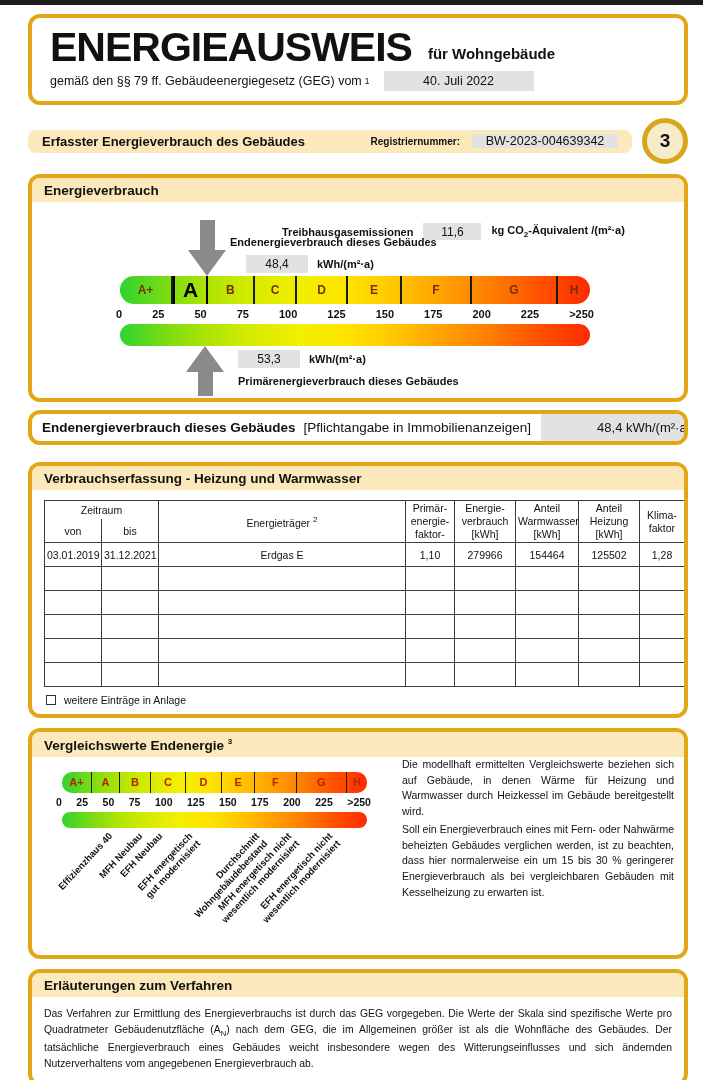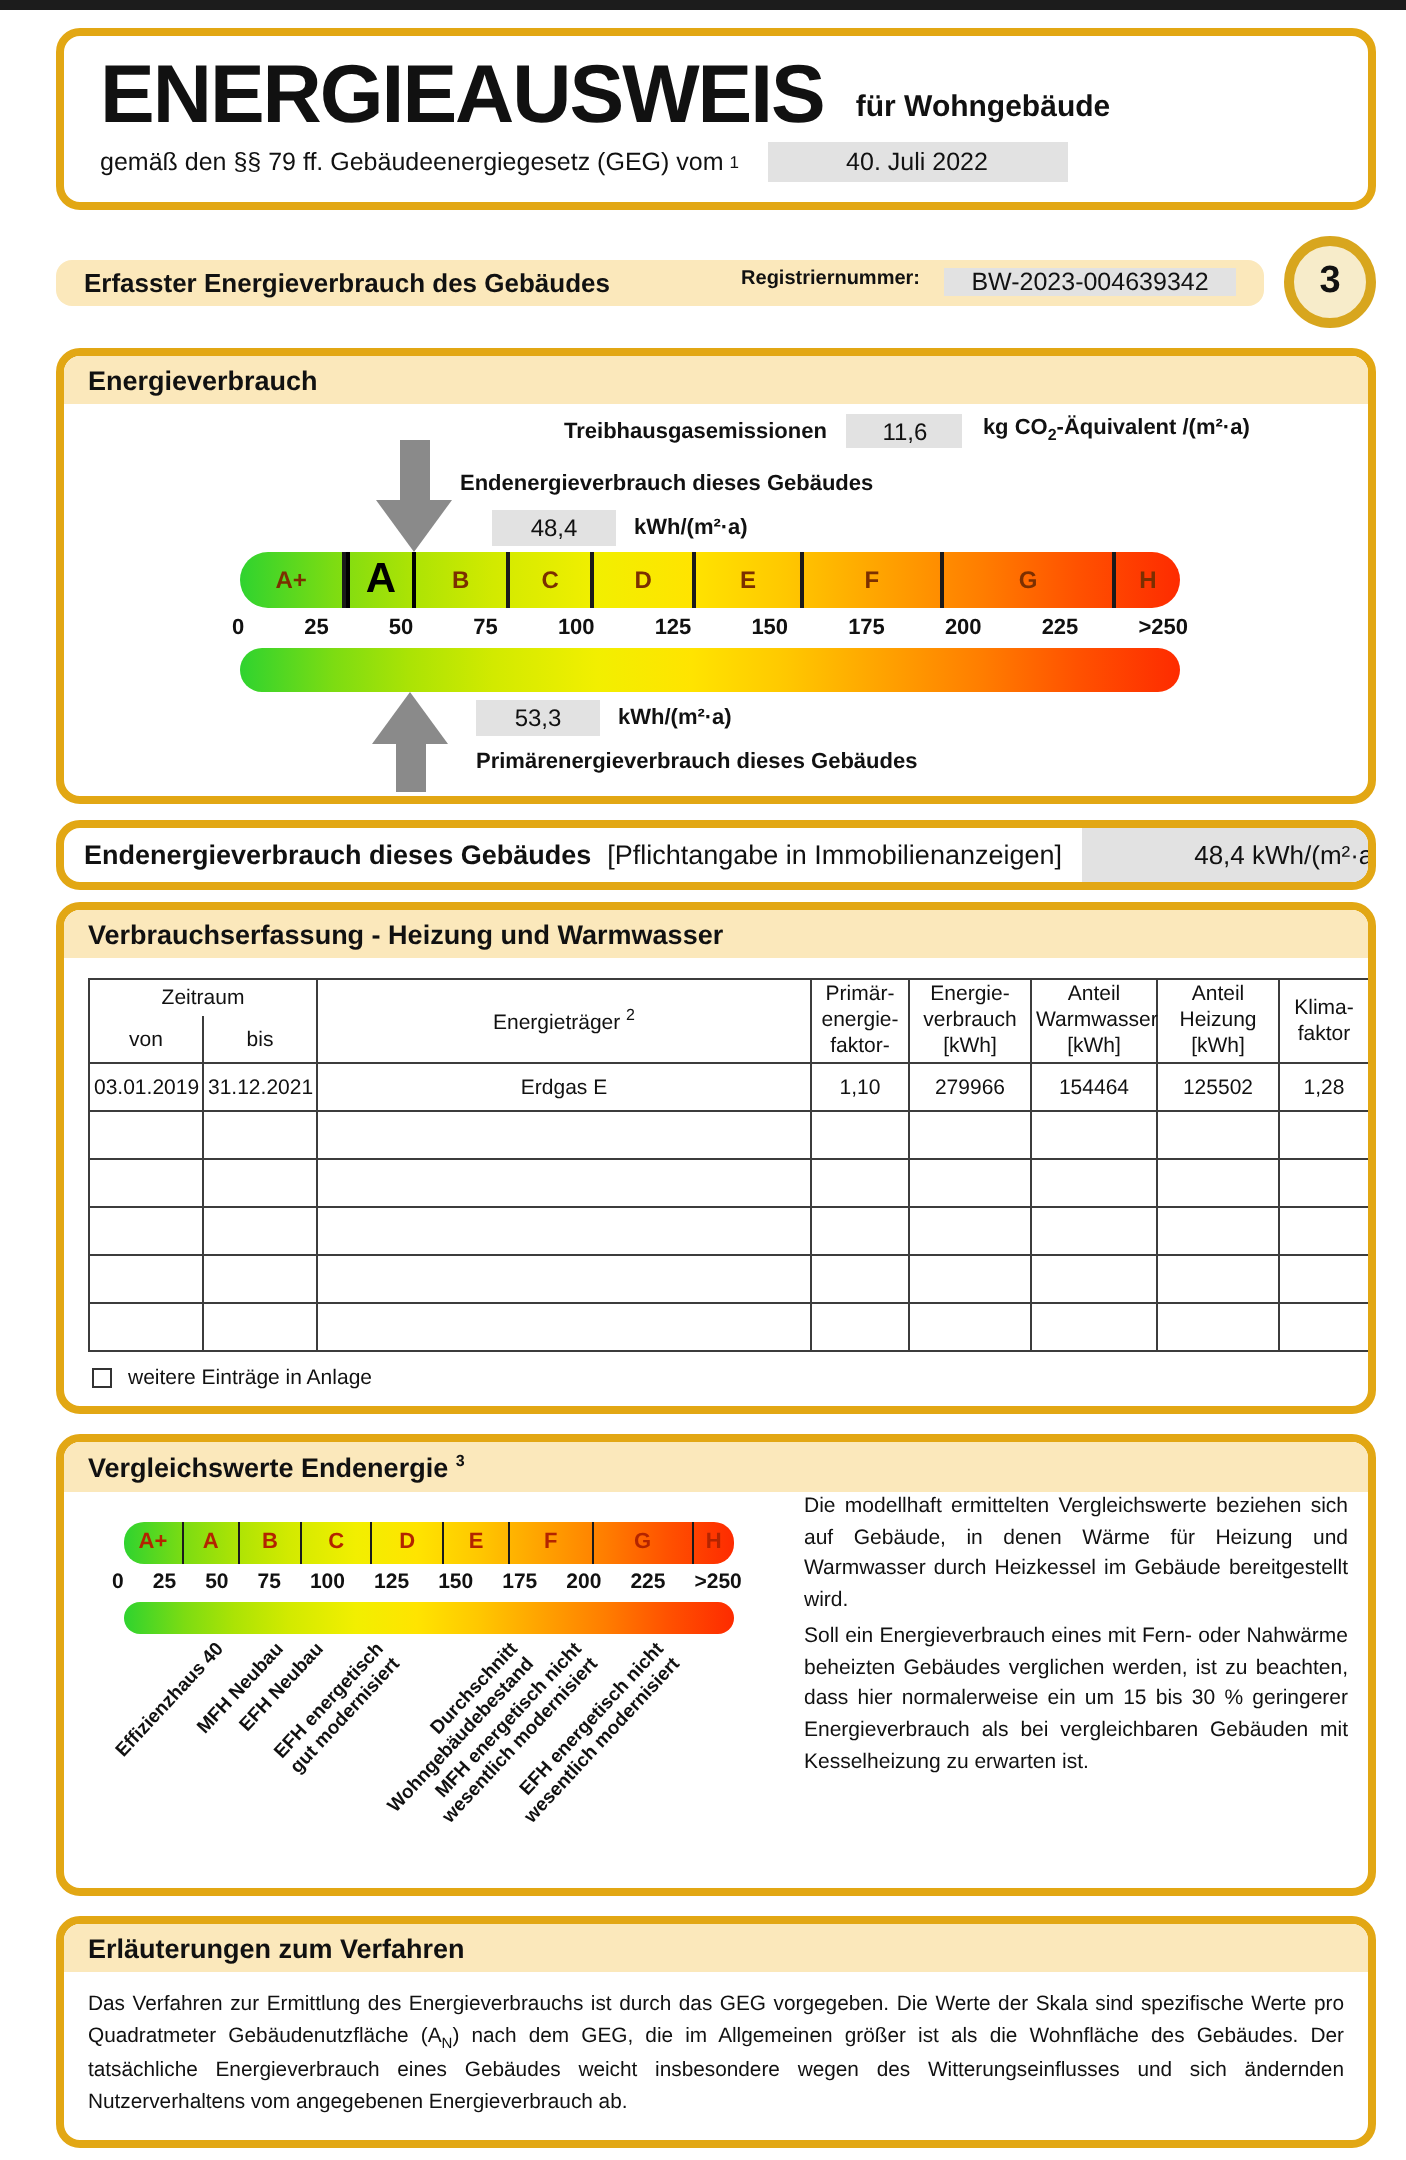--- a/index.html
+++ b/index.html
@@ -17,30 +17,30 @@
   .hdr { padding:8px 18px 10px 18px; }
   .hdr-row1 { display:flex; align-items:flex-end; }
   .hdr-title { font-size:41px; font-weight:bold; letter-spacing:-1px; line-height:1.05; }
   .hdr-for { font-size:15px; font-weight:bold; margin-left:16px; padding-bottom:7px; }
   .hdr-row2 { display:flex; align-items:center; margin-top:2px; font-size:12.5px; }
   .hdr-row2 sup { font-size:8.5px; margin-left:3px; }
   .date-box { margin-left:14px; min-width:150px; font-size:12.5px; height:20px; }
 
   
   .meta-row { display:flex; align-items:center; margin-top:13px; }
-  .meta-band { flex:1; background:#fbe8bb; border-radius:8px; padding:4px 14px; display:flex; }
+  .meta-band { flex:1; background:#fbe8bb; border-radius:8px; padding:4px 14px; display:flex; align-items:center; }
   .meta-title { font-size:13px; font-weight:bold; flex:1; }
   .meta-reg { font-size:10px; font-weight:bold; margin-right:12px; }
   .reg-box { min-width:146px; font-size:12.5px; height:14px; }
   .page-circle { width:46px; height:46px; border:5px solid #d8a61e; border-radius:50%; background:#f7ecca;
                  display:flex; align-items:center; justify-content:center; font-size:19px; font-weight:bold; margin-left:10px; flex:0 0 auto; }
 
   
   .chart { position:relative; height:196px; font-size:11px; }
-  .ghg-row { position:absolute; left:250px; top:5px; display:flex; align-items:center; gap:10px; white-space:nowrap; }
+  .ghg-row { position:absolute; left:250px; top:21px; display:flex; align-items:center; gap:10px; white-space:nowrap; }
   .ghg-row .lbl { font-weight:bold; }
   .ghg-box { min-width:58px; height:17px; }
   .end-label { position:absolute; left:198px; top:34px; font-weight:bold; }
   .end-row { position:absolute; left:214px; top:53px; display:flex; align-items:center; gap:9px; }
   .val-box { min-width:62px; height:18px; }
   .unit { font-weight:bold; }
   .arrow-down { position:absolute; left:156px; top:18px; width:38px; display:flex; flex-direction:column; align-items:center; }
   .arrow-down .shaft { width:15px; height:30px; background:#8a8a8a; }
   .arrow-down .head { width:0; height:0; border-left:19px solid transparent; border-right:19px solid transparent; border-top:26px solid #8a8a8a; }
   .arrow-up { position:absolute; left:154px; top:144px; width:38px; display:flex; flex-direction:column; align-items:center; }
@@ -189,21 +189,21 @@
   </div>
 
   <div class="gold-box banner">
     <div class="banner-left">
       <span class="banner-label">Endenergieverbrauch dieses Gebäudes</span>
       <span class="banner-note">[Pflichtangabe in Immobilienanzeigen]</span>
     </div>
     <div class="banner-val">48,4 kWh/(m²·a)</div>
   </div>
 
-  <div class="gold-box mt" style="margin-top:6px">
+  <div class="gold-box mt" style="margin-top:17px">
     <div class="strip">Verbrauchserfassung - Heizung und Warmwasser</div>
     <div class="tbl-wrap">
       <table>
         <colgroup>
           <col style="width:57px">
             <col style="width:57px">
             <col style="width:247px">
             <col style="width:49px">
           <col style="width:61px">
             <col style="width:63px">

